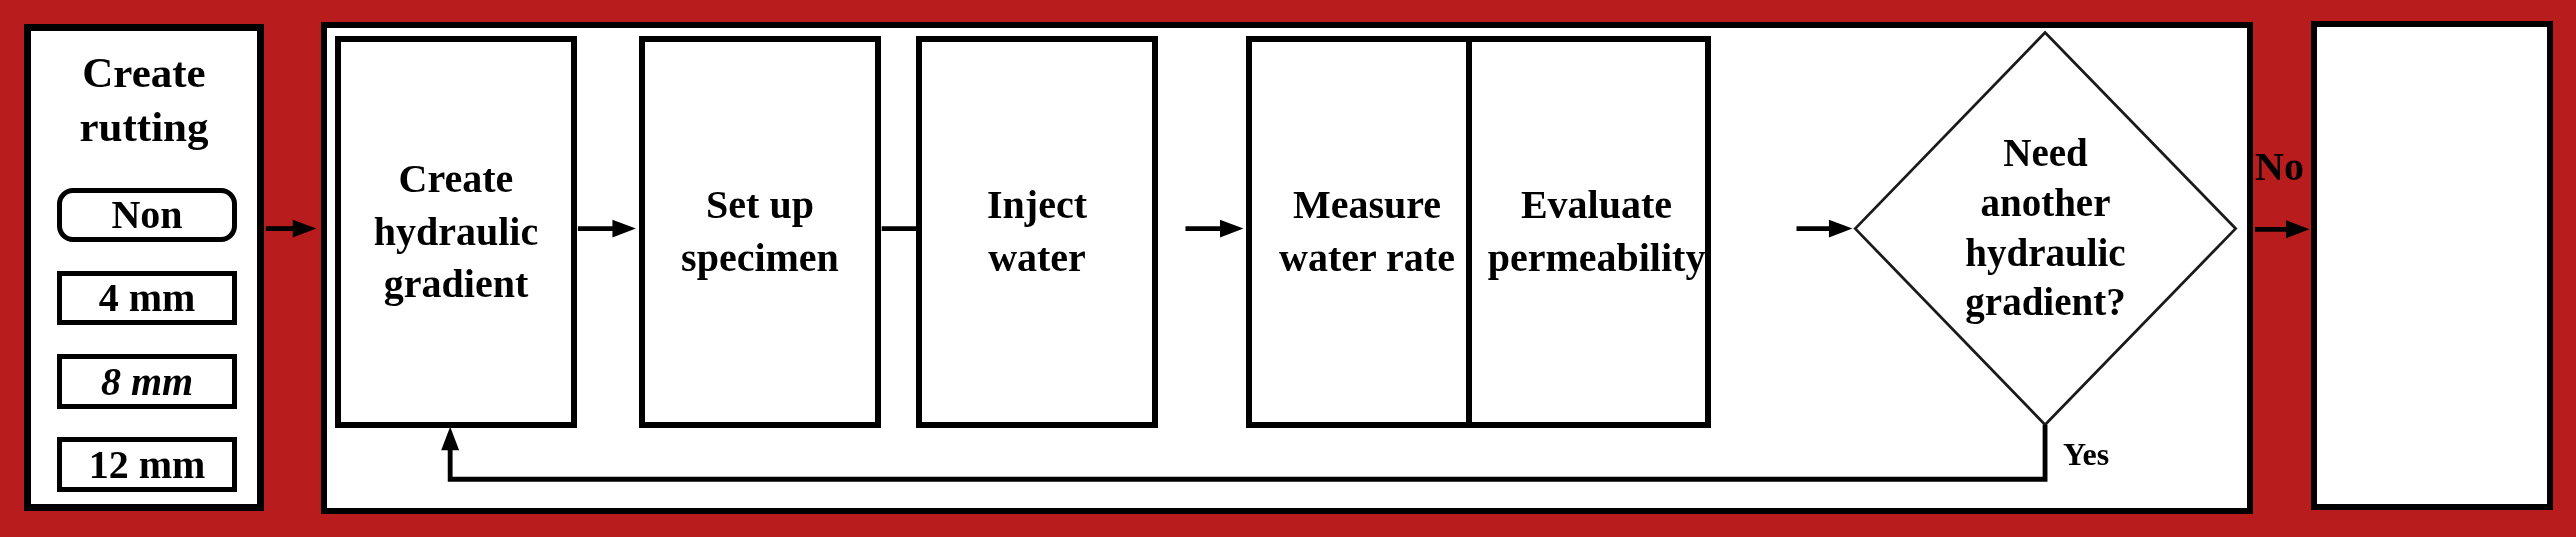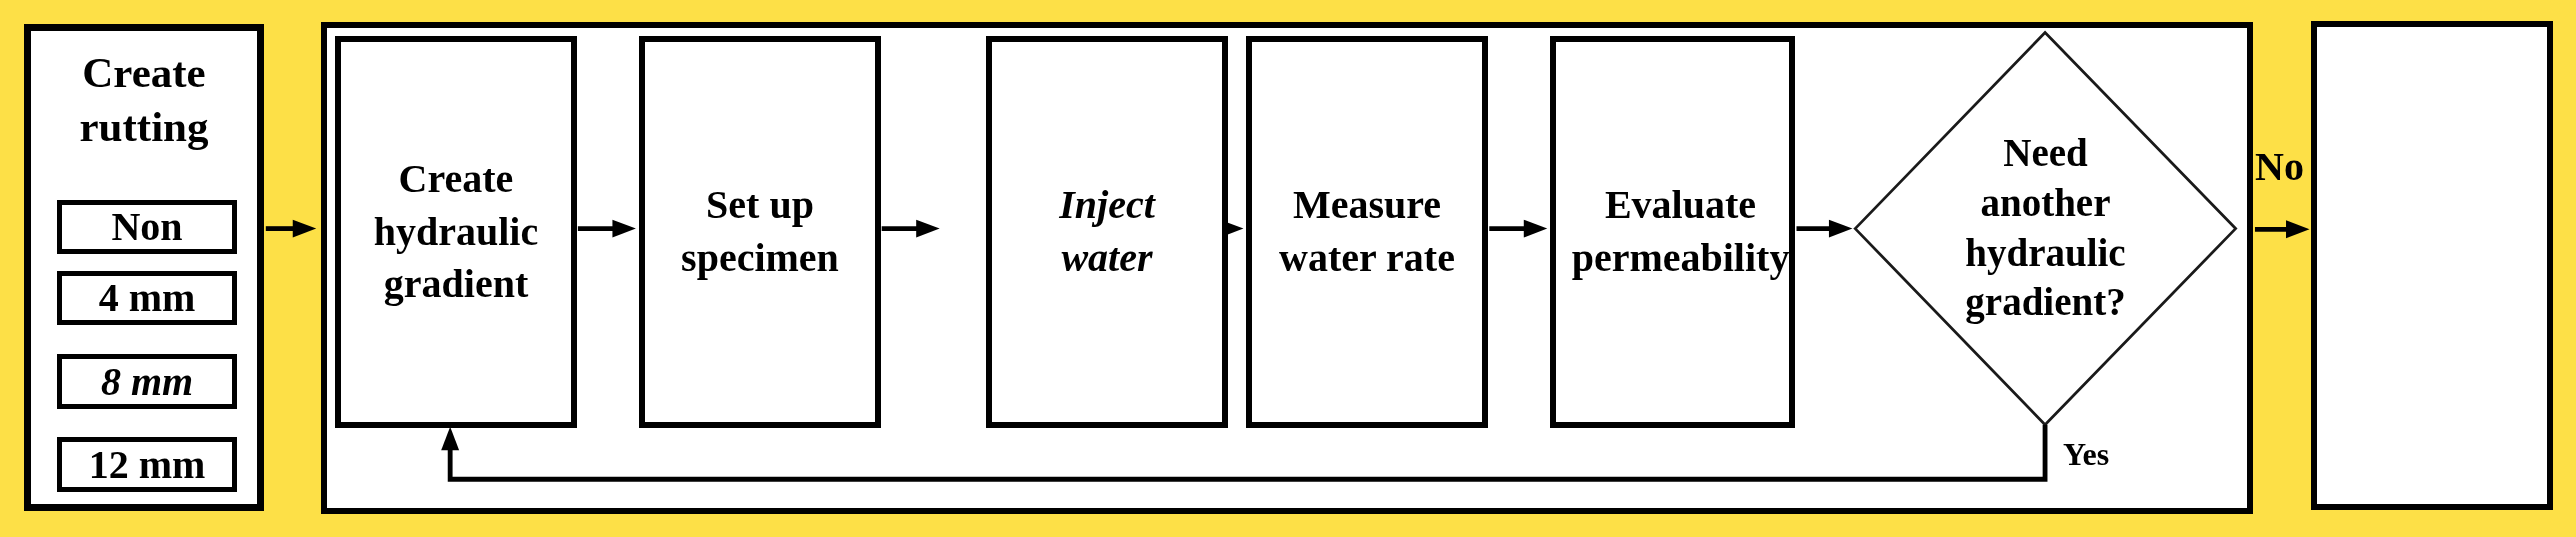--- a/index.html
+++ b/index.html
@@ -1,55 +1,55 @@
 <!DOCTYPE html>
 <html style="font-size:11px"><head>
 <meta charset="utf-8">
 <style>
   html, body { margin: 0; padding: 0; background: #ffffff; }
   .canvas {
     position: relative;
     width: 2576px;
     height: 538px;
-    background: #fde047;
+    background: #b91c1c;
     font-family: "Liberation Serif", "DejaVu Serif", serif;
     font-weight: bold;
     color: #000000;
     overflow: hidden;
   }
   .abs { position: absolute; box-sizing: border-box; }
   .box { background: #ffffff; border: 6.2px solid #000000; }
   .label {
     display: flex;
     align-items: center;
     justify-content: center;
     text-align: center;
     white-space: pre-line;
   }
 
   
   .rutting-panel { left: 24px; top: 24px; width: 240px; height: 487px; border-width: 7px; }
   .rutting-title { left: 24px; top: 46px; width: 240px; font-size: 43px; line-height: 1.25; justify-content: center; }
   .option-box { left: 57px; width: 180px; height: 54px; border: 5.5px solid #000000; background: #fff;
                 font-size: 40px; line-height: 1; }
-  .opt-0 { top: 200px; }
+  .opt-0 { top: 188px; border-radius: 16px; }
   .opt-1 { top: 271px; }
   .opt-2 { top: 354px; height: 55px; font-style: italic; }
   .opt-3 { top: 437px; height: 55px; font-family: Liberation Serif, serif; }
 
   
   .loop-container { left: 321px; top: 22px; width: 1932px; height: 492px; border-width: 6.2px; }
 
   
   .step { top: 36px; height: 392px; font-size: 40px; line-height: 1.32; }
   .step-0 { left: 335px;  width: 242px; }
   .step-1 { left: 639px;  width: 242px; }
-  .step-2 { left: 986px; width: 242px; font-style: italic; }
+  .step-2 { left: 916px; width: 242px; }
   .step-3 { left: 1246px; width: 242px; }
-  .step-4 { left: 1550px; width: 245px; padding-left: 16px; }
+  .step-4 { left: 1466px; width: 245px; padding-left: 16px; }
 
   
   .decision-label { left: 1928px; top: 100px; width: 235px; height: 255px; font-size: 39px; line-height: 1.28; }
 
   
   .yes-label { left: 1996px; top: 434px; width: 180px; height: 41px; font-size: 32px; }
   .no-label  { left: 2231px; top: 146px; width: 97px; height: 41px; font-size: 40px; }
 
   
   .end-box { left: 2311px; top: 21px; width: 242px; height: 489px; }

